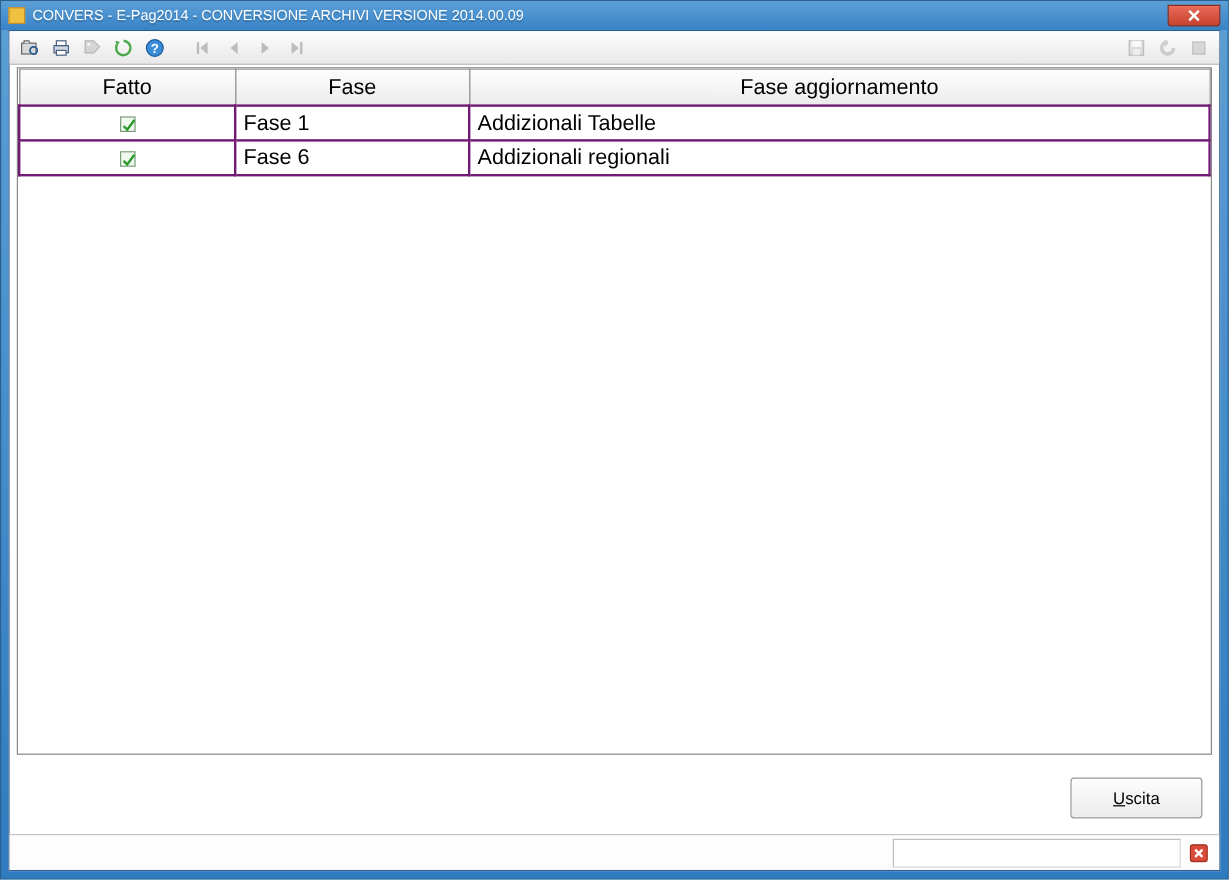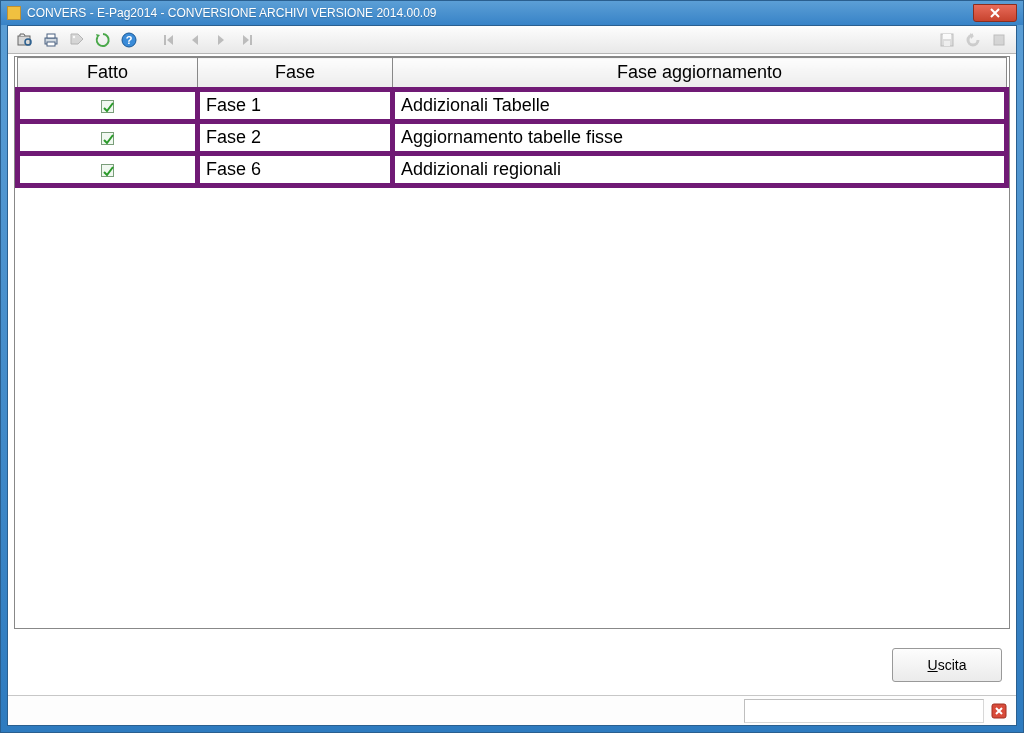--- a/index.html
+++ b/index.html
@@ -89,21 +89,21 @@
       font-size: 18px;
     }
     table.grid th {
       background: linear-gradient(to bottom, #fdfdfd 0%, #ececec 100%);
       border: 1px solid #888;
       padding: 4px 8px;
       font-weight: normal;
       text-align: center;
     }
     table.grid td {
-      border: 5px solid #701a75;
+      border: 2px solid #701a75;
       padding: 3px 6px;
       height: 24px;
       margin-top: 24px;
     }
     table.grid td.center { text-align: center; }
     .chk {
       display: inline-block;
       width: 13px; height: 13px;
       border: 1px solid #7a9e7a;
       background: #f0f8f0;
@@ -261,27 +261,20 @@
               <td class="center"><span class="chk"><svg width="15" height="15" viewBox="0 0 15 15">
                     <path d="M3 8 L6 11 L12 3" stroke="#2a9a2a" stroke-width="2" fill="none"></path>
                   </svg></span></td>
               <td>Fase  1</td>
               <td>Addizionali Tabelle</td>
             </tr>
             <tr>
               <td class="center"><span class="chk"><svg width="15" height="15" viewBox="0 0 15 15">
                     <path d="M3 8 L6 11 L12 3" stroke="#2a9a2a" stroke-width="2" fill="none"></path>
                   </svg></span></td>
-              <td>Fase  2</td>
-              <td>Aggiornamento tabelle fisse</td>
-            </tr>
-            <tr>
-              <td class="center"><span class="chk"><svg width="15" height="15" viewBox="0 0 15 15">
-                    <path d="M3 8 L6 11 L12 3" stroke="#2a9a2a" stroke-width="2" fill="none"></path>
-                  </svg></span></td>
               <td>Fase  6</td>
               <td>Addizionali regionali</td>
             </tr>
           </tbody>
       </table>
     </div>
 
     <div class="footer">
       <button class="exit-button">
         <span class="u">U</span>

